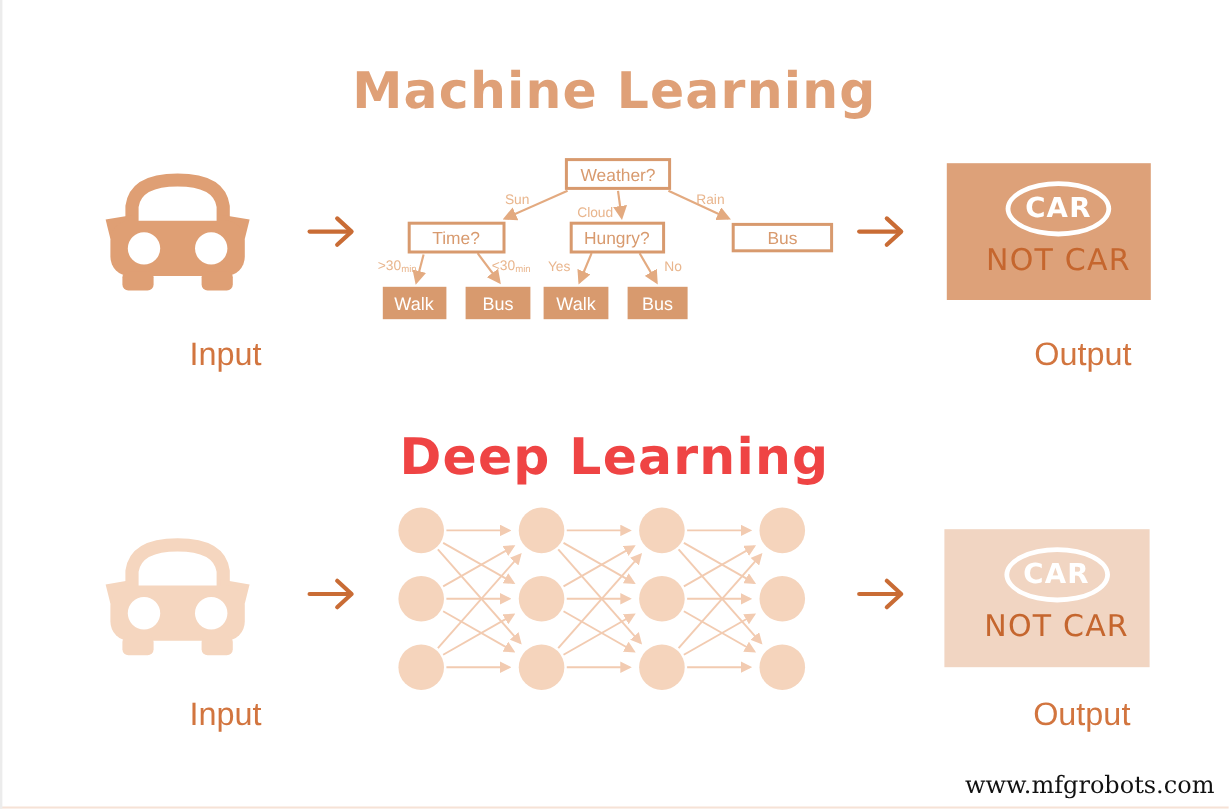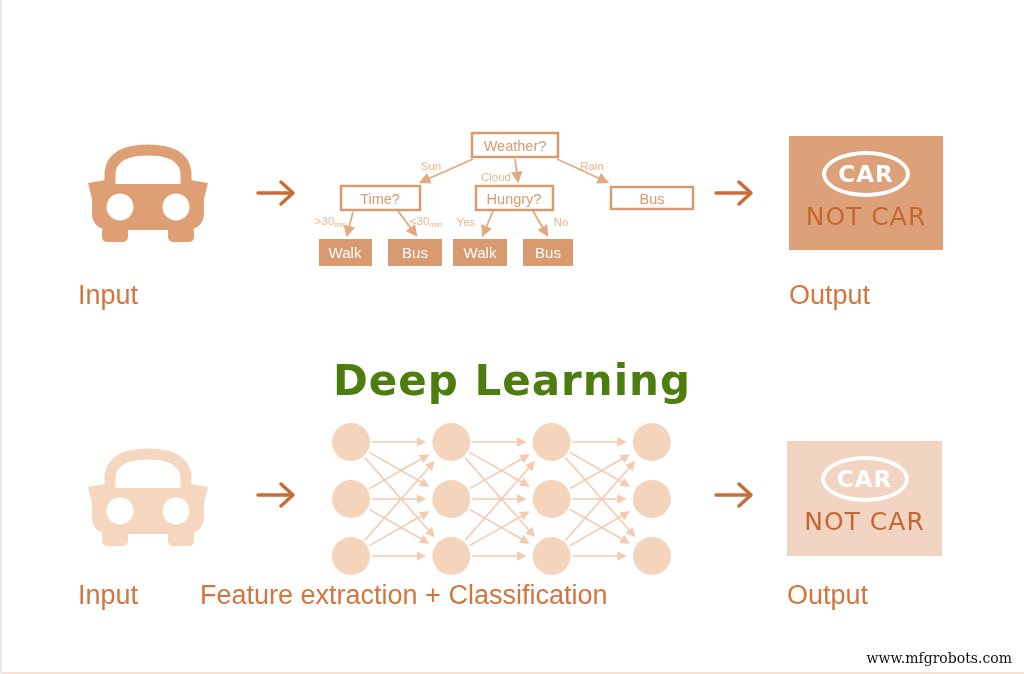--- a/index.html
+++ b/index.html
@@ -8,23 +8,23 @@
     font-family:"Liberation Sans","DejaVu Sans",sans-serif;
     box-shadow:inset 2px 0 0 #ececec, inset 0 -2px 0 #f6e2d6;
   }
   .abs{position:absolute;}
   .big-title{
     width:1024px;left:0;text-align:center;
     font-family:"DejaVu Sans","Liberation Sans",sans-serif;
     font-weight:bold;font-size:42px;letter-spacing:1px;line-height:1;
   }
   .ml-title{top:55px;color:#dfa077;}
-  .dl-title{top:360px;color:#4d7c0f;text-align:center;}
+  .dl-title{top:360px;color:#ef4444;text-align:center;}
   .sec-label{
-    font-size:27px;color:#d2753f;text-align:left;line-height:1;white-space:nowrap;
+    font-size:27px;color:#d2753f;text-align:right;line-height:1;white-space:nowrap;
   }
   .car-svg{width:140px;height:102px;}
   .flow-arrow{width:46px;height:32px;}
   .flow-arrow line,.flow-arrow polyline{
     stroke:#c96c35;stroke-width:3.5;fill:none;stroke-linecap:round;stroke-linejoin:round;
   }
   
   .tree-box{fill:#fff;stroke:#d89a6e;stroke-width:2.5;}
   .tree-leaf{fill:#d89a6e;stroke:none;}
   .tree-node-text{fill:#d89a6e;font-size:14.5px;font-weight:500;text-anchor:middle;
@@ -32,45 +32,46 @@
   .tree-leaf-text{fill:#ffffff;font-size:15px;font-weight:500;text-anchor:middle;
     font-family:"Liberation Sans","DejaVu Sans",sans-serif;}
   .tree-edge{stroke:#e3aa80;stroke-width:1.8;fill:none;}
   .tree-edge-label{fill:#e9b68e;font-size:11.5px;text-anchor:middle;
     font-family:"Liberation Sans","DejaVu Sans",sans-serif;}
   .tree-edge-label .small{font-size:8px;}
   
   .nn-edge{stroke:#f2cbb1;stroke-width:1.6;}
   .nn-node{fill:#f5d4bc;}
   
-  .out-box{display:flex;flex-direction:column;align-items:center;}
+  .out-box{display:flex;flex-direction:column;align-items:center;padding-left:16px;}
   .out-box-1{background:#dda179;}
   .out-box-2{background:#f1d5c2;}
   .car-ellipse{
     width:80px;height:38px;border:4px solid #fff;border-radius:50%;
     display:flex;align-items:center;justify-content:center;margin-top:15px;
   }
   .car-ellipse-label{
     color:#fff;font-weight:bold;font-size:23px;letter-spacing:1px;line-height:1;
     font-family:"DejaVu Sans","Liberation Sans",sans-serif;
   }
   .not-car-label{
     color:#c5662e;font-weight:normal;font-size:25px;letter-spacing:1px;margin-top:7px;line-height:1;
     font-family:"DejaVu Sans","Liberation Sans",sans-serif;white-space:nowrap;
   }
   .watermark{
     right:12px;bottom:8px;font-family:"DejaVu Serif","Liberation Serif",serif;
-    font-size:14px;color:#111;
+    font-size:20px;color:#111;
   }
 </style>
 </head>
 <body>
 
 <div id="stage">
 
+  <div class="abs big-title ml-title">Machine Learning</div>
 
   <svg class="abs car-svg" style="left:78px;top:142px;" viewBox="0 0 140 102">
     <g fill="#df9f74">
       <path d="M32 46 L32 30 Q35 8 70 8 Q105 8 108 30 L108 46" fill="none" stroke="#df9f74" stroke-width="11" stroke-linejoin="round"></path>
       <polygon points="10,41 34,37 34,57 14,57"></polygon>
       <polygon points="130,41 106,37 106,57 126,57"></polygon>
       <rect x="14" y="42" width="112" height="46" rx="16"></rect>
       <rect x="24" y="84" width="26" height="16" rx="5"></rect>
       <rect x="90" y="84" width="26" height="16" rx="5"></rect>
       <circle cx="42" cy="65" r="13.5" fill="#ffffff"></circle>
@@ -213,18 +214,17 @@
   </svg>
 
   <div class="abs out-box out-box-2" style="left:787px;top:441px;width:155px;height:115px;">
     <div class="car-ellipse">
       <span class="car-ellipse-label">CAR</span>
     </div>
     <div class="not-car-label">NOT CAR</div>
   </div>
 
   <div class="abs sec-label" style="left:78px;top:582px;width:140px;">Input</div>
-  <div class="abs sec-label" style="left:200px;top:582px;width:600px;">Feature extraction + Classification</div>
   <div class="abs sec-label" style="left:787px;top:582px;width:155px;">Output</div>
 
   <div class="abs watermark">www.mfgrobots.com</div>
 
 </div>
 
 </body></html>

